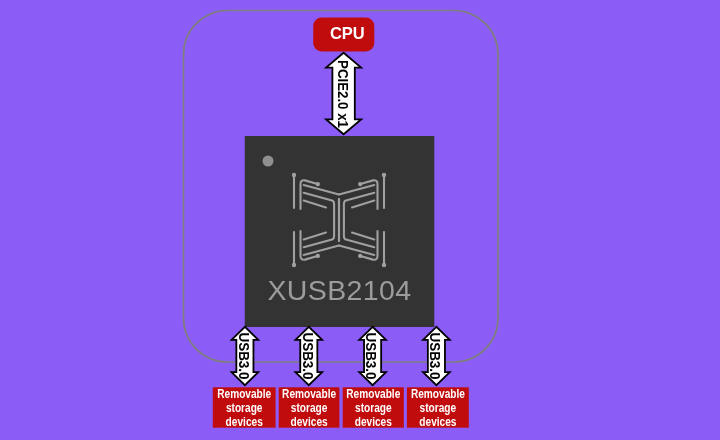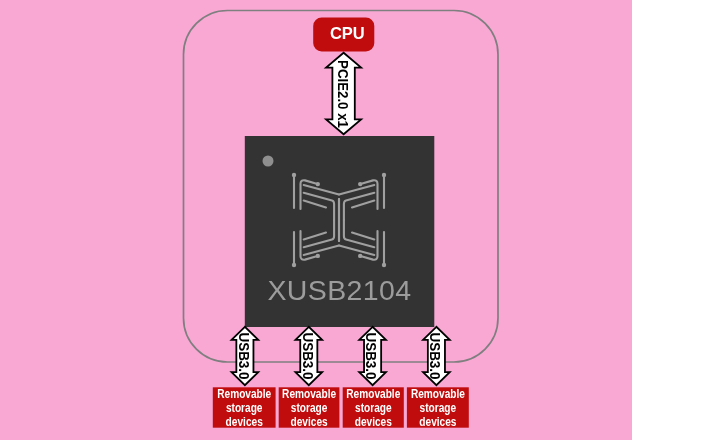--- a/index.html
+++ b/index.html
@@ -1,16 +1,16 @@
 <!DOCTYPE html>
 <html><head>
 <meta charset="utf-8">
 <style>
   html,body{margin:0;padding:0;background:#fff;}
-  #stage{position:relative;transform:translateZ(0);width:632px;height:440px;background:#f9a8d4;overflow:hidden;
+  #stage{position:relative;transform:translateZ(0);width:720px;height:440px;background:#8b5cf6;overflow:hidden;
          font-family:"Liberation Sans", sans-serif;text-decoration:underline;}
 </style>
 </head>
 <body>
 <div id="stage">
 <svg style="transform:translateZ(0)" width="720" height="440" viewBox="0 0 720 440" xmlns="http://www.w3.org/2000/svg" font-family="Liberation Sans, sans-serif">
 
   <rect x="183.5" y="10.5" width="314.5" height="351.5" rx="44" ry="44" fill="none" stroke="#7f7f7f" stroke-width="1.7"></rect>
 
   <rect x="313.2" y="17.6" width="61.1" height="33.8" rx="8.5" fill="#c00c0d"></rect>

